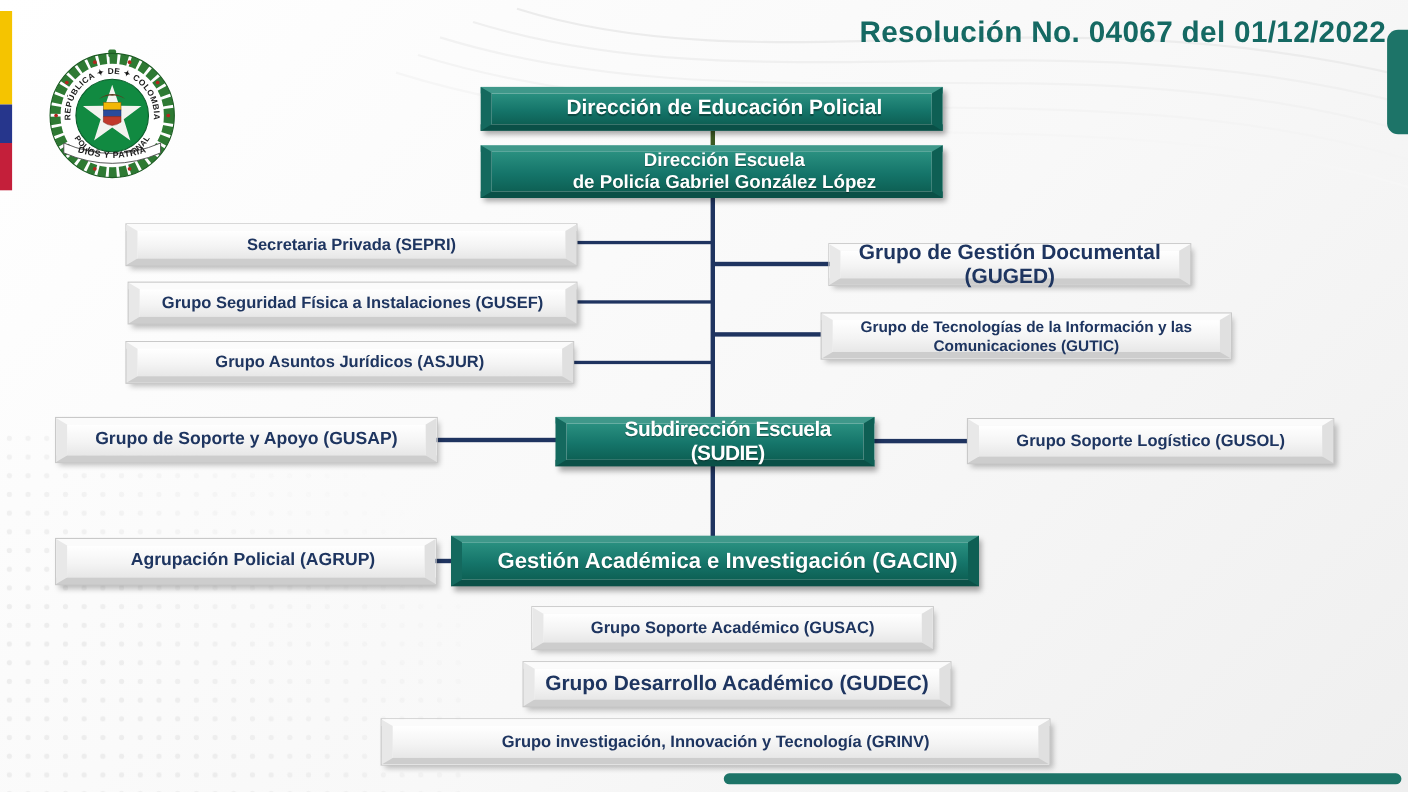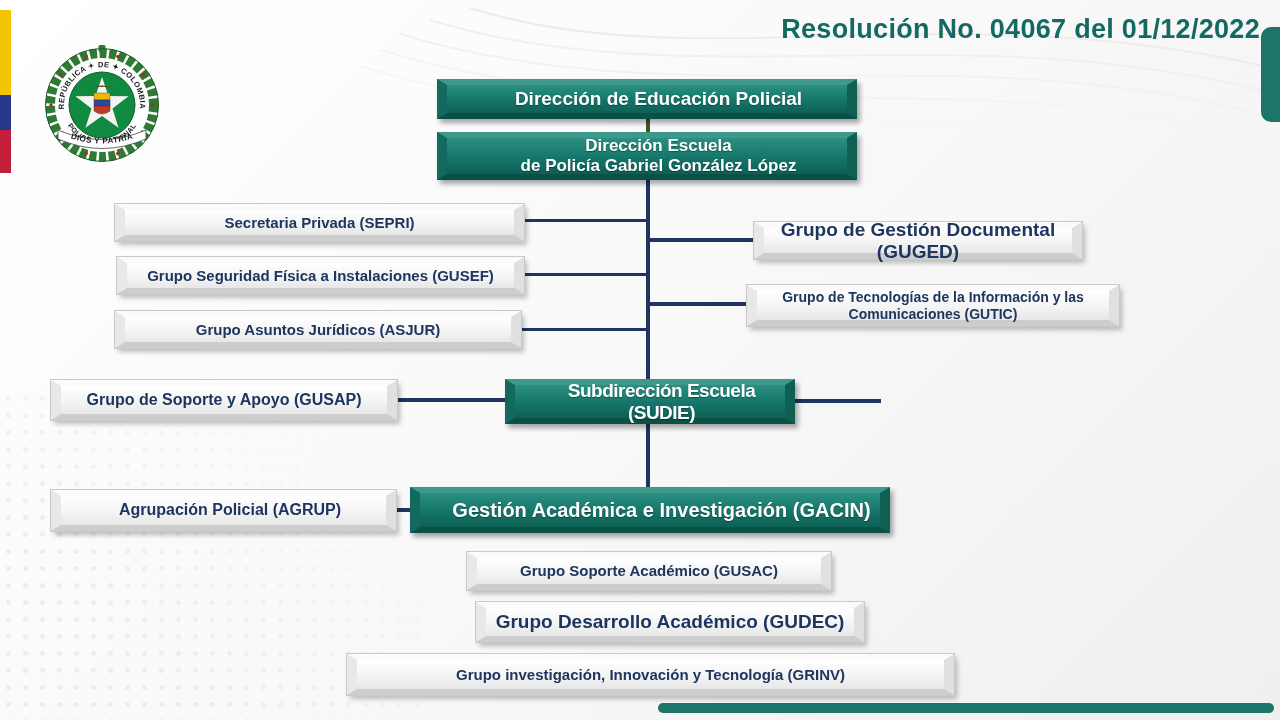--- a/index.html
+++ b/index.html
@@ -58,21 +58,21 @@
   #sepri{left:115px;top:204px;width:409px;height:37px;font-size:15px;}
   #gusef{left:117px;top:257px;width:407px;height:37px;font-size:15px;}
   #asjur{left:115px;top:311px;width:406px;height:37px;font-size:15px;}
   #guged{left:754px;top:222px;width:328px;height:37px;font-size:19px;}
   #gutic{left:747px;top:285px;width:372px;height:41px;font-size:14px;}
   #gusap{left:51px;top:380px;width:346px;height:40px;font-size:16px;}
   #sudie{left:505px;top:379px;width:290px;height:45px;font-size:19px;letter-spacing:-.5px;}
   #gusol{left:880px;top:381px;width:332px;height:40px;font-size:15px;}
   #agrup{left:51px;top:490px;width:345px;height:41px;font-size:16px;padding-left:13px;}
   #gacin{left:410px;top:487px;width:480px;height:46px;font-size:20px;}
-  #gusac{left:467px;top:552px;width:364px;height:38px;font-size:15px;}
+  #gusac{left:484px;top:552px;width:364px;height:38px;font-size:15px;}
   #gudec{left:476px;top:602px;width:388px;height:40px;font-size:19px;}
   #grinv{left:347px;top:654px;width:607px;height:41px;font-size:15px;}
   
   #logo{position:absolute;left:42px;top:40px;width:120px;height:126px;}
 </style>
 </head>
 <body>
 
 <div id="stage">
 
@@ -163,20 +163,21 @@
 
   <div id="sepri" class="node gray">Secretaria Privada (SEPRI)</div>
   <div id="gusef" class="node gray">Grupo Seguridad Física a Instalaciones (GUSEF)</div>
   <div id="asjur" class="node gray">Grupo Asuntos Jurídicos (ASJUR)</div>
   <div id="guged" class="node gray">Grupo  de Gestión Documental (GUGED)</div>
   <div id="gutic" class="node gray">Grupo  de Tecnologías de la Información y las
 Comunicaciones (GUTIC)</div>
 
   <div id="gusap" class="node gray">Grupo de Soporte y Apoyo  (GUSAP)</div>
   <div id="sudie" class="node teal">Subdirección Escuela (SUDIE)</div>
+  <div id="gusol" class="node gray">Grupo Soporte Logístico (GUSOL)</div>
 
   <div id="agrup" class="node gray">Agrupación Policial (AGRUP)</div>
   <div id="gacin" class="node teal">Gestión Académica e Investigación (GACIN)</div>
 
   <div id="gusac" class="node gray">Grupo Soporte Académico (GUSAC)</div>
   <div id="gudec" class="node gray">Grupo Desarrollo Académico (GUDEC)</div>
   <div id="grinv" class="node gray">Grupo investigación, Innovación y Tecnología (GRINV)</div>
 
 </div>
 

